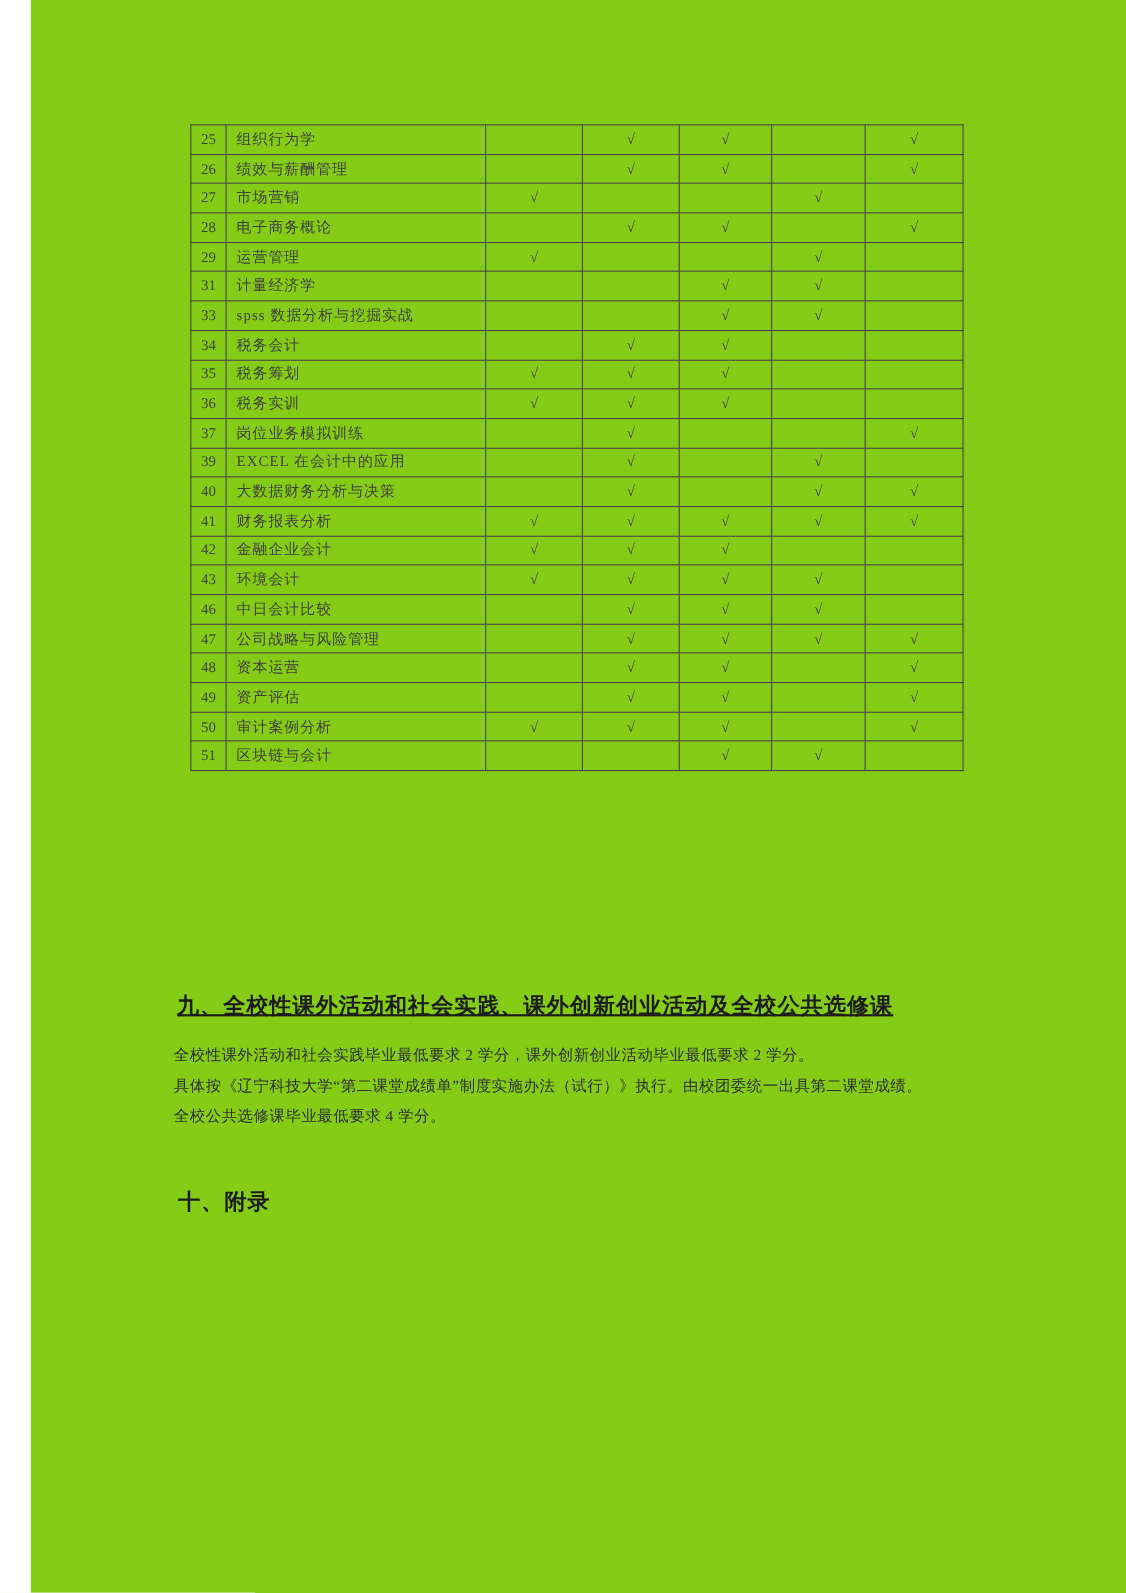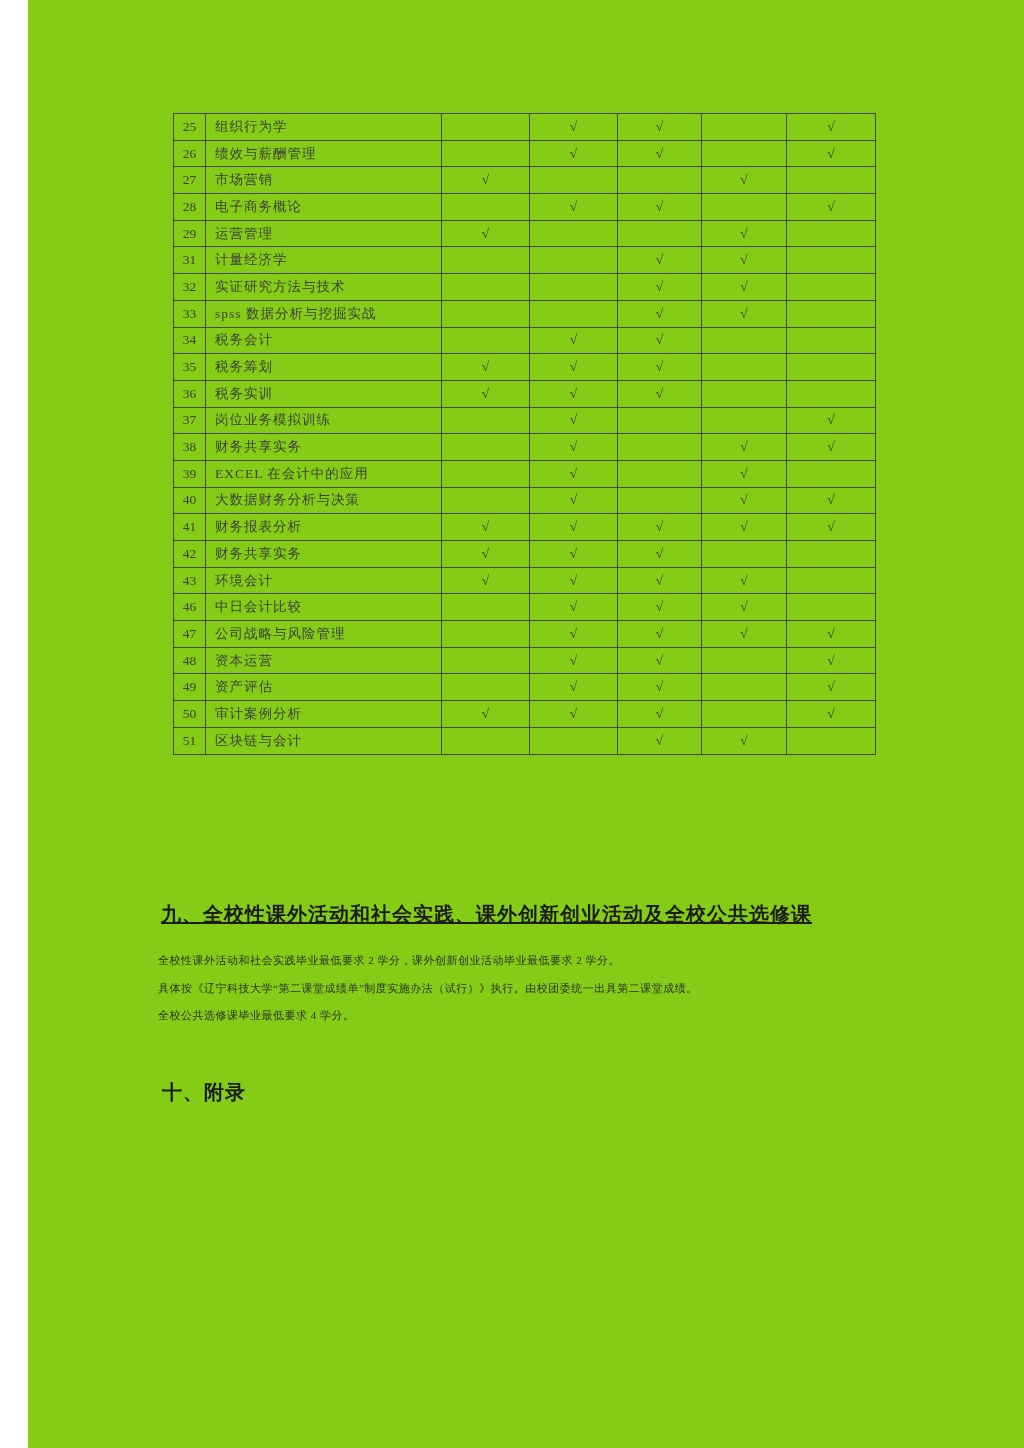--- a/index.html
+++ b/index.html
@@ -43,21 +43,21 @@
     color:#1c1c1c;
     white-space:nowrap;
   }
   .h9  { left:133px; top:901px;text-decoration:underline; }
   .h10 { left:134px; top:1079px;text-align:right; }
   .bodytext {
     position:absolute;
     left:83px;
     top:947px;
     width:848px;
-    font-size:11px;
+    font-size:14px;
     line-height:27.6px;
     color:#2e2e2e;
     letter-spacing:0.5px;
   }
   .bodytext p { text-indent:47px; }
 </style>
 </head>
 <body>
 
 <div class="page">
@@ -121,29 +121,20 @@
         <tr>
           <td class="col-no">31</td>
           <td class="col-name">计量经济学</td>
           <td class="col-check"></td>
           <td class="col-check"></td>
           <td class="col-check">√</td>
           <td class="col-check">√</td>
           <td class="col-check"></td>
         </tr>
         <tr>
-          <td class="col-no">32</td>
-          <td class="col-name">实证研究方法与技术</td>
-          <td class="col-check"></td>
-          <td class="col-check"></td>
-          <td class="col-check">√</td>
-          <td class="col-check">√</td>
-          <td class="col-check"></td>
-        </tr>
-        <tr>
           <td class="col-no">33</td>
           <td class="col-name">spss 数据分析与挖掘实战</td>
           <td class="col-check"></td>
           <td class="col-check"></td>
           <td class="col-check">√</td>
           <td class="col-check">√</td>
           <td class="col-check"></td>
         </tr>
         <tr>
           <td class="col-no">34</td>
@@ -175,29 +166,20 @@
         <tr>
           <td class="col-no">37</td>
           <td class="col-name">岗位业务模拟训练</td>
           <td class="col-check"></td>
           <td class="col-check">√</td>
           <td class="col-check"></td>
           <td class="col-check"></td>
           <td class="col-check">√</td>
         </tr>
         <tr>
-          <td class="col-no">38</td>
-          <td class="col-name">财务共享实务</td>
-          <td class="col-check"></td>
-          <td class="col-check">√</td>
-          <td class="col-check"></td>
-          <td class="col-check">√</td>
-          <td class="col-check">√</td>
-        </tr>
-        <tr>
           <td class="col-no">39</td>
           <td class="col-name">EXCEL 在会计中的应用</td>
           <td class="col-check"></td>
           <td class="col-check">√</td>
           <td class="col-check"></td>
           <td class="col-check">√</td>
           <td class="col-check"></td>
         </tr>
         <tr>
           <td class="col-no">40</td>
@@ -212,21 +194,21 @@
           <td class="col-no">41</td>
           <td class="col-name">财务报表分析</td>
           <td class="col-check">√</td>
           <td class="col-check">√</td>
           <td class="col-check">√</td>
           <td class="col-check">√</td>
           <td class="col-check">√</td>
         </tr>
         <tr>
           <td class="col-no">42</td>
-          <td class="col-name">财务共享实务</td>
+          <td class="col-name">金融企业会计</td>
           <td class="col-check">√</td>
           <td class="col-check">√</td>
           <td class="col-check">√</td>
           <td class="col-check"></td>
           <td class="col-check"></td>
         </tr>
         <tr>
           <td class="col-no">43</td>
           <td class="col-name">环境会计</td>
           <td class="col-check">√</td>

